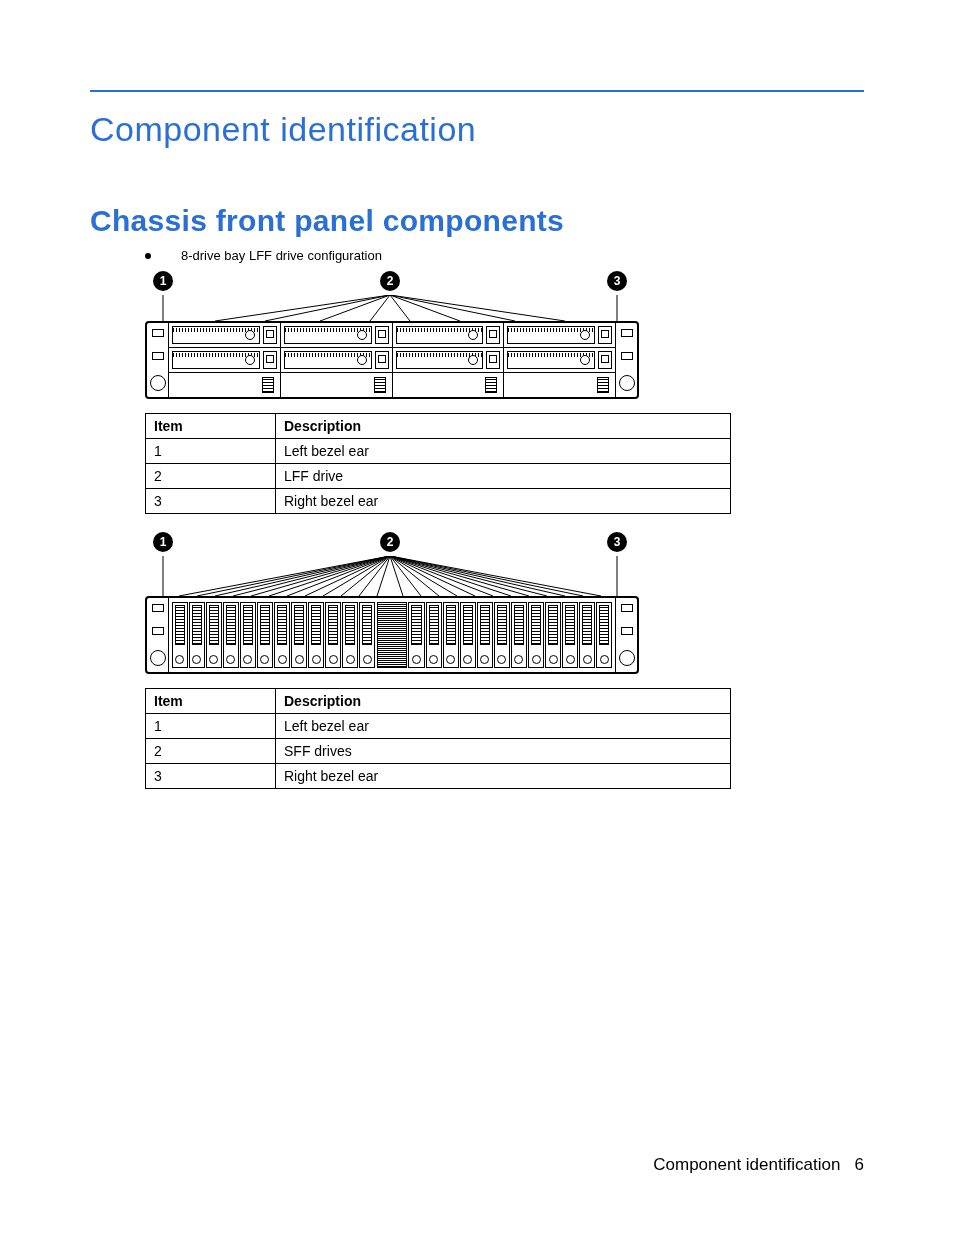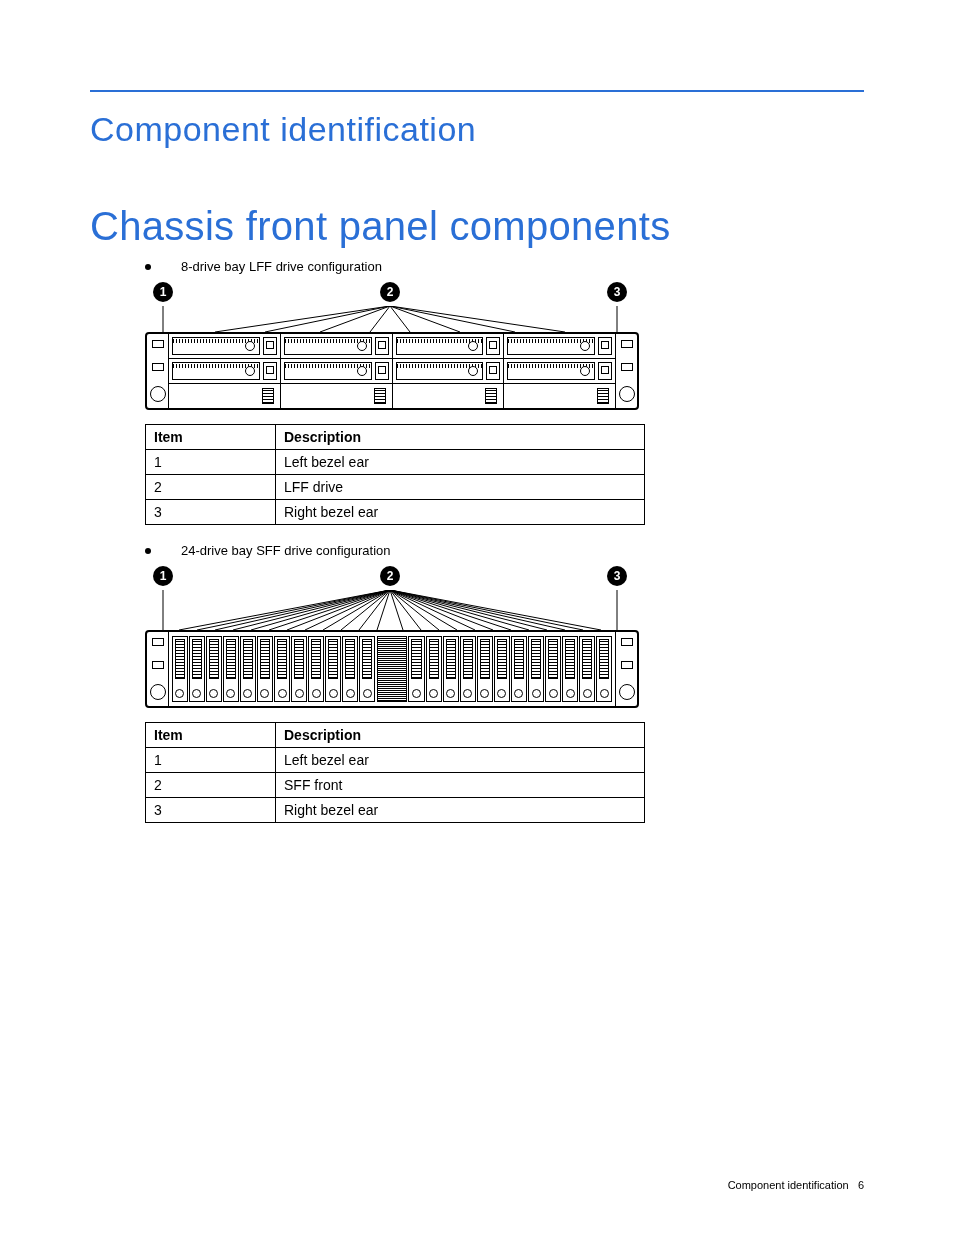--- a/index.html
+++ b/index.html
@@ -21,22 +21,22 @@
     margin-bottom: 18px;
   }
   h1 {
     font-weight: 300;
     font-size: 34px;
     color: #2a6fd6;
     margin: 0 0 55px 0;
     letter-spacing: 0.5px;
   }
   h2 {
-    font-weight: 400;
-    font-size: 40px;
+    font-weight: 700;
+    font-size: 30px;
     color: #2a6fd6;
     margin: 0 0 10px 0;
     letter-spacing: 0.3px;
   }
   .bullet-row {
     display: flex;
     align-items: center;
     margin-left: 55px;
     margin-bottom: 8px;
     font-size: 13px;
@@ -192,41 +192,41 @@
     margin:0 auto 3px auto; width:7px; height:7px; border:1.5px solid #000; border-radius:50%;
   }
   .sff-center {
     width:28px; margin:0 1px; border:1px solid #000; height:64px;
     background: repeating-linear-gradient(0deg,#000 0 1px, transparent 1px 2px);
   }
   
   table.comp {
     border-collapse: collapse;
     margin-left: 55px;
-    width: 500px;
+    width: 586px;
     font-size: 14px;
     margin-bottom: 18px;
   }
   table.comp th, table.comp td {
     border: 1px solid #000;
     padding: 4px 8px;
     text-align: left;
     vertical-align: top;
     font-family: "Futura","Trebuchet MS",Arial,sans-serif;
   }
   table.comp th {
     font-weight: bold;
     background: #fff;
   }
   table.comp col.c1 { width: 130px; }
   .footer {
     position: absolute;
-    bottom: 44px;
+    bottom: 60px;
     right: 90px;
-    font-size: 11px;
+    font-size: 17px;
     color: #000;
     font-family: "Futura","Trebuchet MS",Arial,sans-serif;
   }
 </style>
 </head>
 <body>
 
 <div class="page">
   <div class="rule"></div>
   <h1>Component identification</h1>
@@ -337,24 +337,20 @@
           <td>2</td>
           <td>LFF drive</td>
         </tr>
       <tr>
           <td>3</td>
           <td>Right bezel ear</td>
         </tr>
     </tbody>
   </table>
 
-  <div class="bullet-row">
-    <span class="bullet-dot"></span>
-    <span>24-drive bay SFF drive configuration</span>
-  </div>
 
   <div class="diagram sff-wrap">
     <div class="callouts">
       <span class="callout">1</span>
       <span class="callout">2</span>
       <span class="callout">3</span>
     </div>
     <div class="sff-leaders">
       <svg viewBox="0 0 490 40" width="490" height="40">
         <g stroke="#000" stroke-width="1" fill="none">
@@ -512,21 +508,21 @@
       <th>Description</th>
     </tr>
       </thead>
     <tbody>
       <tr>
           <td>1</td>
           <td>Left bezel ear</td>
         </tr>
       <tr>
           <td>2</td>
-          <td>SFF front</td>
+          <td>SFF drives</td>
         </tr>
       <tr>
           <td>3</td>
           <td>Right bezel ear</td>
         </tr>
     </tbody>
   </table>
 </div>
 
 <div class="footer">

